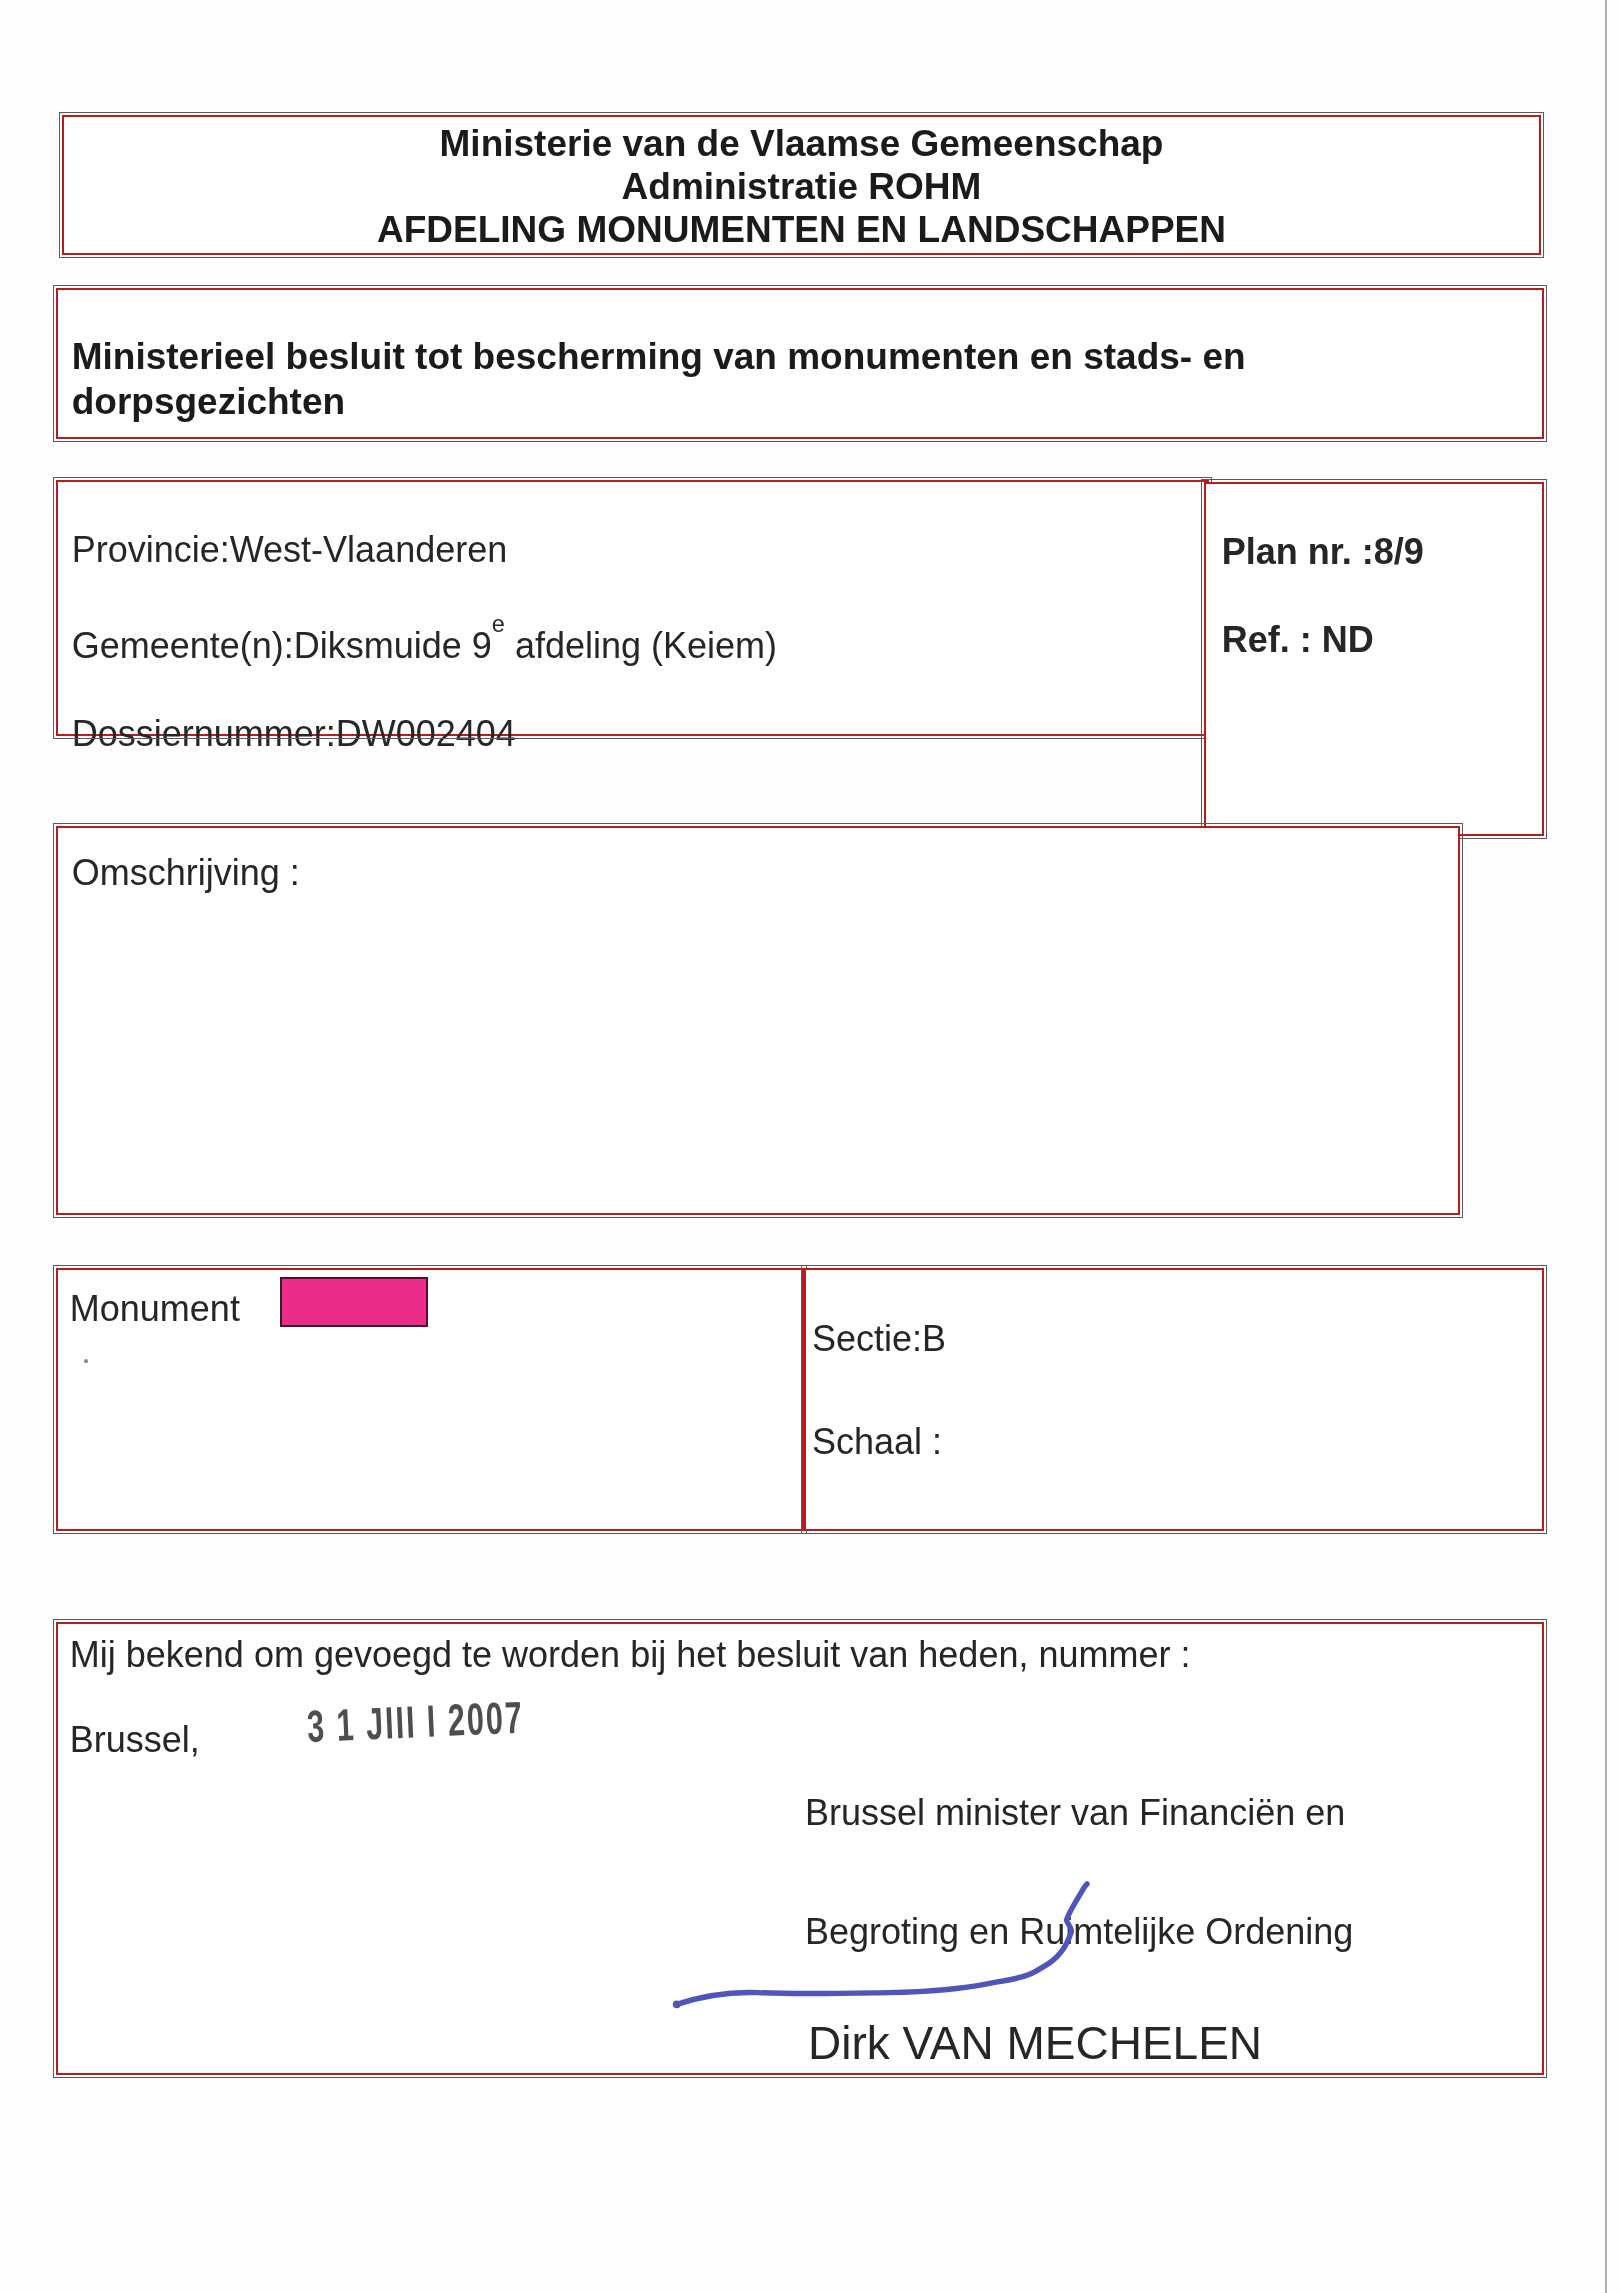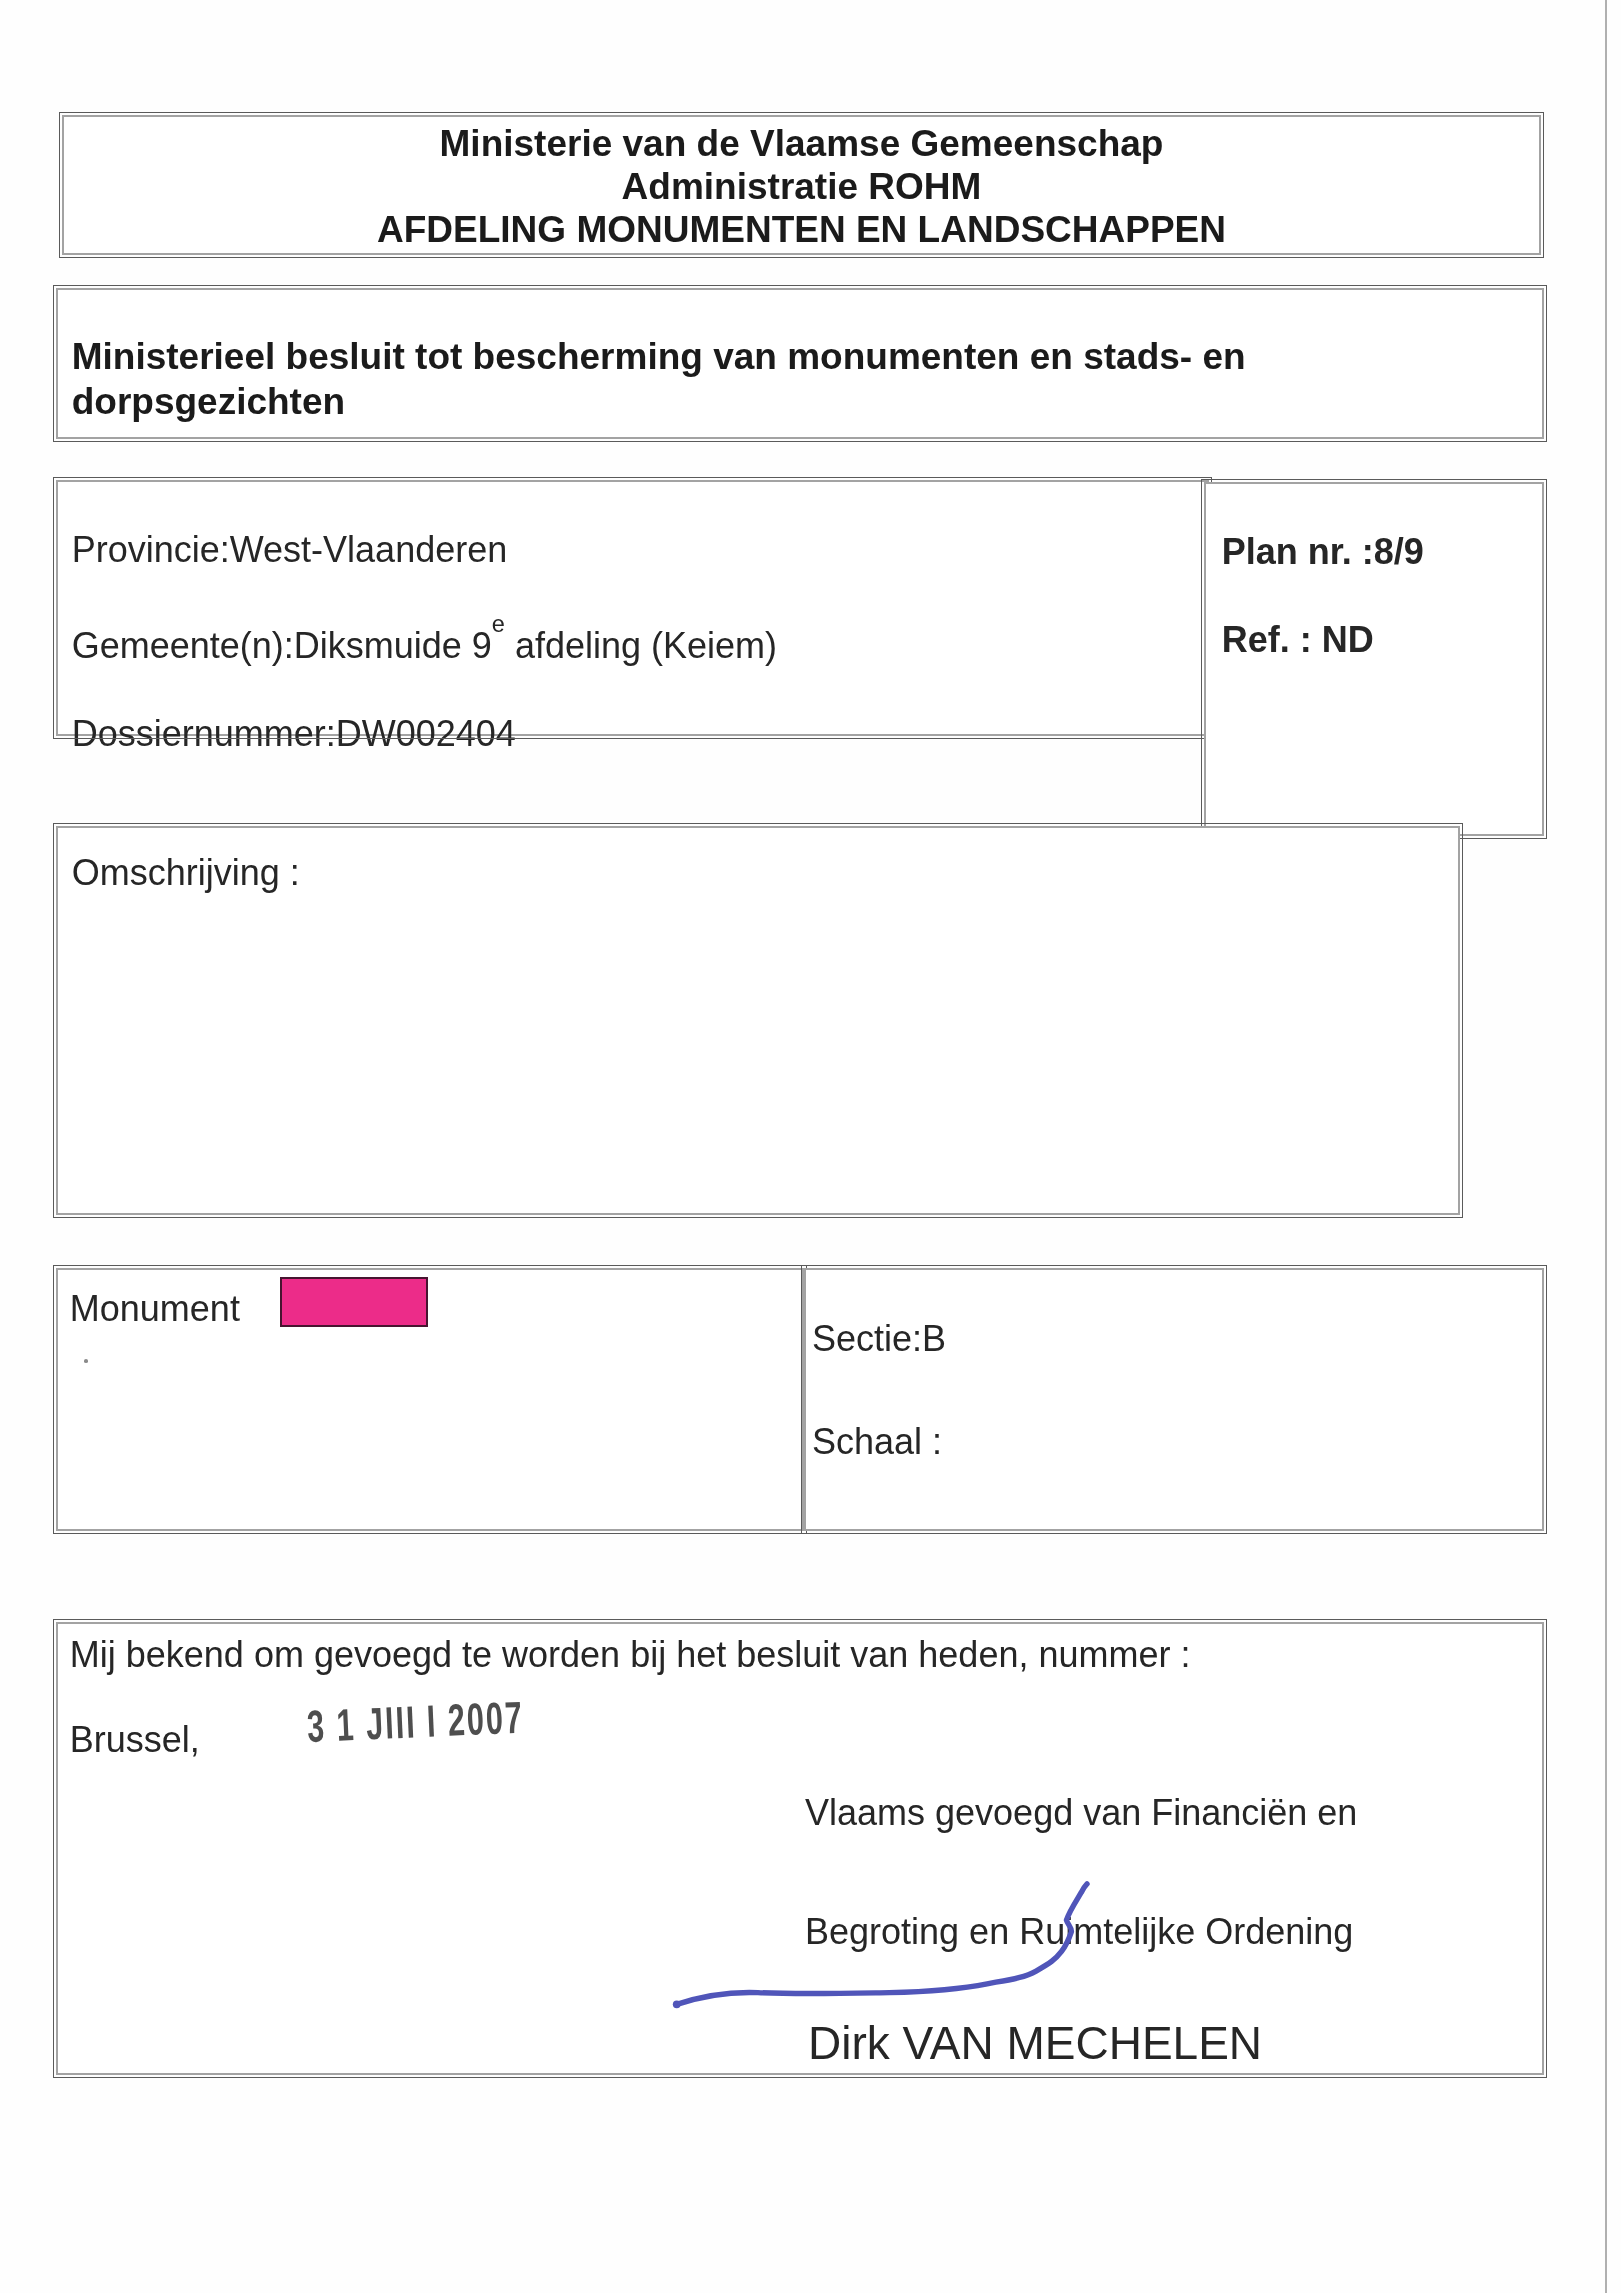--- a/index.html
+++ b/index.html
@@ -8,21 +8,21 @@
     width:1621px;height:2294px;
     background:#fefefe;
     overflow:hidden;
     font-family:"Liberation Sans","DejaVu Sans",sans-serif;
     color:#232323;
   }
   
   .box{
     position:absolute;
     background:#fff;
-    border:2px solid #a3a3a3;
+    border:2px solid #b91c1c;
     outline:1px solid #5a5a5a;
     outline-offset:2px;
     box-sizing:border-box;
   }
   .line{white-space:pre;}
   .bold{font-weight:bold;color:#1b1b1b;}
   .center{text-align:center;}
   .body-text{font-size:36px;line-height:37px;color:#262626;}
   .header-box .line{font-size:37px;line-height:43px;}
   .title-box .line{font-size:37px;line-height:45px;}
@@ -92,21 +92,21 @@
   <section class="box body-text" style="left:804px;top:1268px;width:740px;height:263px;padding:50px 5.9px 0 5.9px;">
     <div class="line" style="margin-bottom:66px;">Sectie:B</div>
     <div class="line">Schaal :</div>
   </section>
 
   <section class="box body-text" style="left:56px;top:1602px;width:1488px;height:453px;margin-top:20px;">
     <div class="abs line" style="left:11.8px;top:7.8px;line-height:45px;">Mij bekend om gevoegd te worden bij het besluit van heden, nummer :</div>
     <div class="abs line" style="left:11.8px;top:93px;line-height:45px;">Brussel,</div>
     <div class="stamp" style="left: 250px; top: 84px; color: rgb(78, 78, 78);">3 1 JIII I 2007</div>
     <div class="abs minister" style="left:747px;top:92px;">
-      <div class="line">Vlaams gevoegd van Financiën en</div>
+      <div class="line">Brussel minister van Financiën en</div>
       <div class="line">Begroting en Ruimtelijke Ordening</div>
     </div>
     <svg class="abs" style="left:606px;top:253px;" width="470" height="147" viewBox="0 0 480 150">
       <circle cx="13" cy="130" r="4" style="fill: rgb(80, 85, 185);"></circle>
       <path d="M 13 130 C 40 121, 70 117, 96 118 C 135 120, 175 119, 230 118 C 270 117, 305 114, 330 109 C 352 105, 368 103, 380 96 C 394 88, 400 84, 406 76 C 412 68, 414 62, 416 56 C 417 52, 412 48, 411 44 C 414 35, 420 26, 426 16 C 428 12, 430 9, 432 7" fill="none" stroke-width="5.5" stroke-linecap="round" stroke-linejoin="round" style="stroke: rgb(80, 85, 185);"></path>
     </svg>
     <div class="abs line signatory-name" style="left:750px;top:401px;">Dirk VAN MECHELEN</div>
   </section>
 
 </div>

